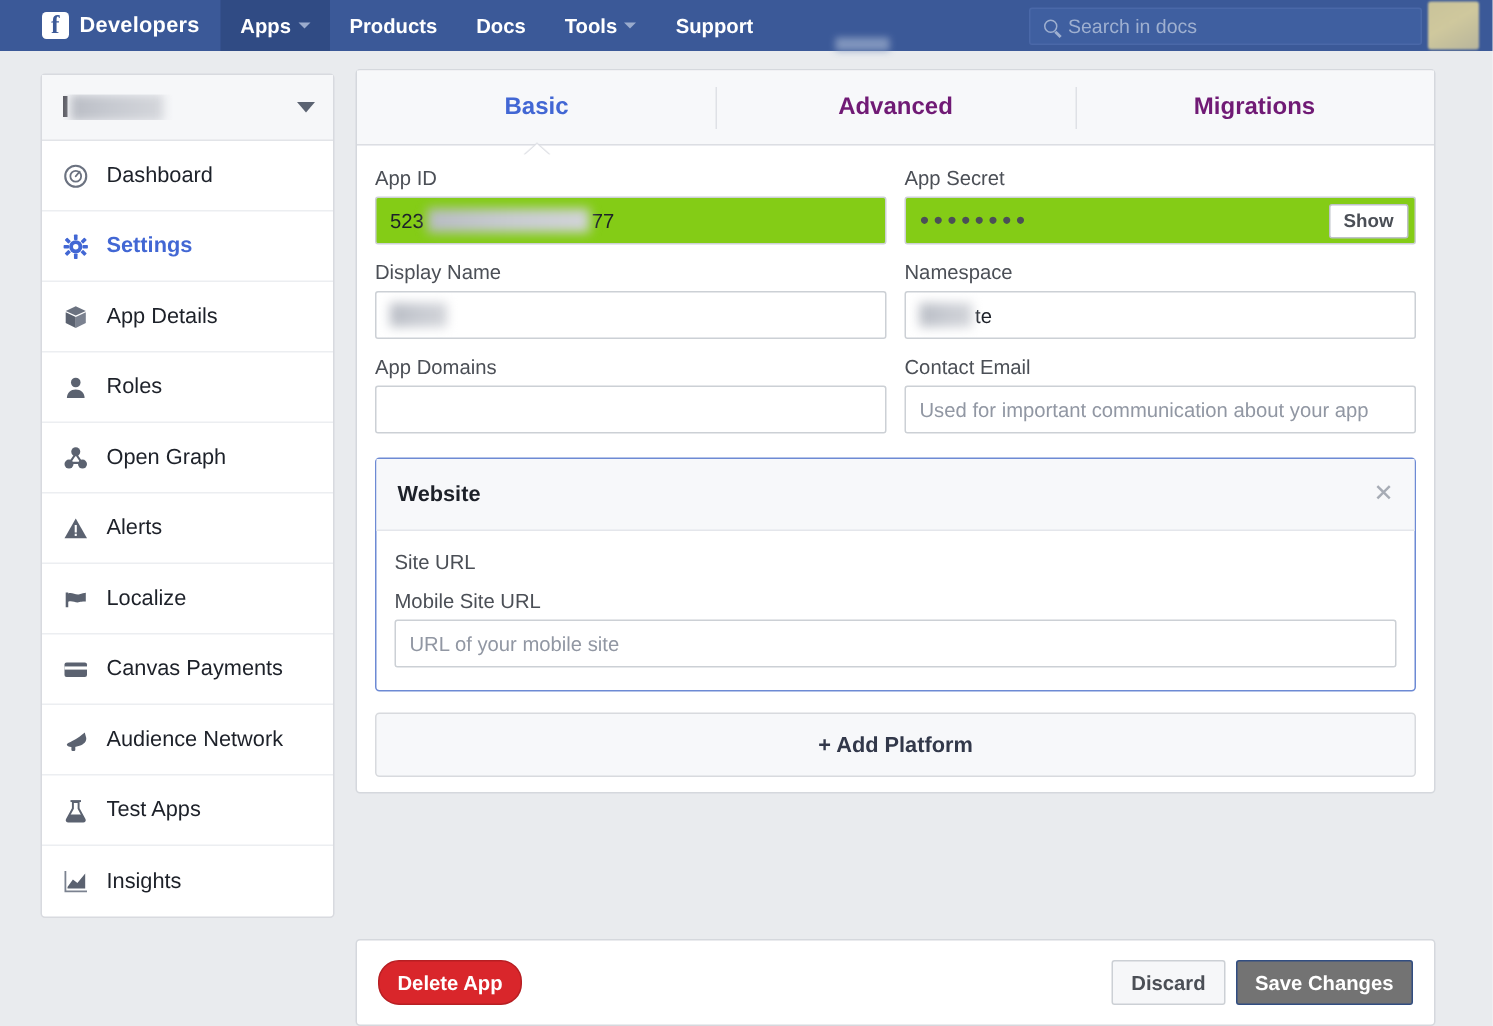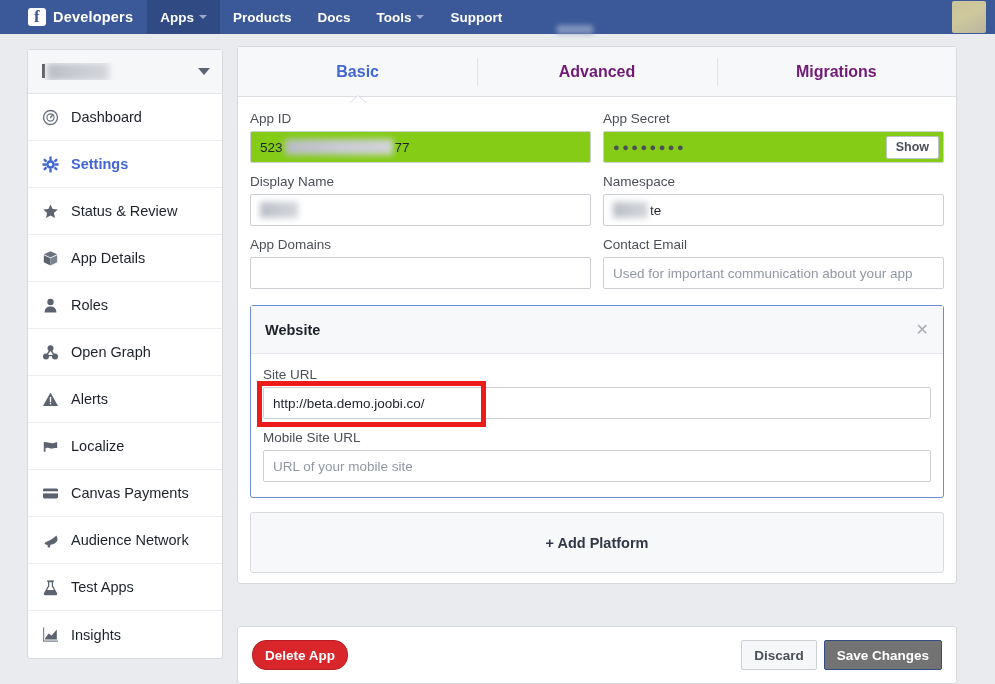--- a/index.html
+++ b/index.html
@@ -223,21 +223,21 @@
     left: -6px; top: -6px;
     width: 229px; height: 46px;
     border: 5px solid #ee1b1b;
     pointer-events: none;
     z-index: 3;
   }
 
   
   .addplat {
     margin-top: 14px;
-    height: 61px; background: #f7f8fa;
+    height: 43px; background: #f7f8fa;
     border: 1px solid #d8dade; border-radius: 3px;
     display: flex; align-items: center; justify-content: center;
     font-size: 14.5px; font-weight: bold; color: #32384a;
     cursor: pointer;
   }
 
   
   .footer {
     position: absolute; left: 237px; top: 592px;
     width: 720px; height: 58px;
@@ -280,20 +280,24 @@
     <span class="caret-down"></span>
   </div>
   <div class="nav-item">
     <span>Support</span>
   </div>
 
   <div class="nav-spacer">
     <span class="nav-blur-chip"></span>
   </div>
 
+  <div class="nav-search">
+    <span class="search-glass"></span>
+    <span class="search-ph">Search in docs</span>
+  </div>
   <div class="nav-avatar"></div>
 </div>
 
 <div class="page">
 
   <div class="sidebar">
     <div class="sb-header">
       <span class="sb-app-blur"></span>
       <span class="sb-caret"></span>
     </div>
@@ -322,28 +326,20 @@
               <rect x="12.6" y="10.8" width="2.4" height="3.6" rx="0.5" transform="rotate(-45 13.8 12.6)"></rect>
               <rect x="12.6" y="2.6" width="2.4" height="3.6" rx="0.5" transform="rotate(45 13.8 4.4)"></rect>
               <rect x="2" y="10.8" width="2.4" height="3.6" rx="0.5" transform="rotate(45 3.2 12.6)"></rect>
             </g>
             <circle cx="8.5" cy="8.5" r="1.8" fill="#fff"></circle>
           </svg>
       </span>
       <span>Settings</span>
     </div>
 
-    <div class="sb-item">
-      <span class="sb-icon">
-        <svg width="17" height="17" viewBox="0 0 17 17">
-            <path d="M8.5 1.4 L10.6 6.1 L15.7 6.6 L11.9 10 L13 15 L8.5 12.4 L4 15 L5.1 10 L1.3 6.6 L6.4 6.1 Z" fill="#5b6270"></path>
-          </svg>
-      </span>
-      <span>Status &amp; Review</span>
-    </div>
 
     <div class="sb-item">
       <span class="sb-icon">
         <svg width="17" height="17" viewBox="0 0 17 17">
             <path d="M8.5 1.2 L15.2 4.3 L8.5 7.4 L1.8 4.3 Z" fill="#6b7280"></path>
             <path d="M1.8 5.2 L8.5 8.3 L8.5 15.6 L1.8 12.3 Z" fill="#5b6270"></path>
             <path d="M15.2 5.2 L8.5 8.3 L8.5 15.6 L15.2 12.3 Z" fill="#7b8290"></path>
           </svg>
       </span>
       <span>App Details</span>
@@ -500,26 +496,20 @@
 
       <div class="platform">
         <div class="platform-head">
           <span class="platform-title">Website</span>
           <span class="platform-x">✕</span>
         </div>
         <div class="platform-body">
 
           <div class="site-url-wrap">
             <span class="f-label">Site URL</span>
-            <div style="position:relative;">
-              <div class="redbox"></div>
-              <div class="f-input">
-                <span>http://beta.demo.joobi.co/</span>
-              </div>
-            </div>
           </div>
 
           <div style="margin-top:11px;">
             <span class="f-label">Mobile Site URL</span>
             <div class="f-input">
               <span class="ph">URL of your mobile site</span>
             </div>
           </div>
 
         </div>

